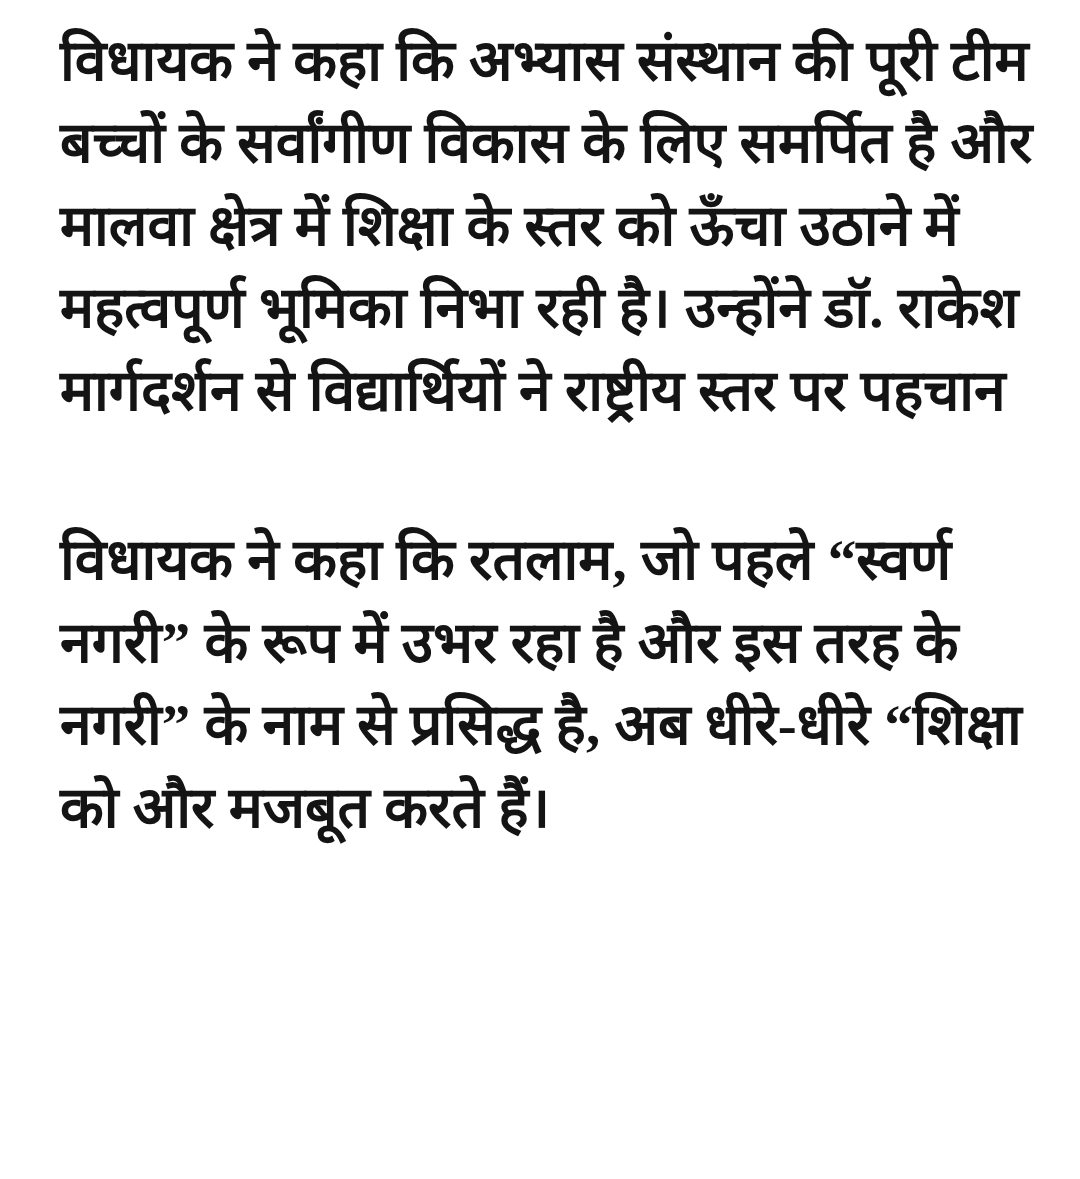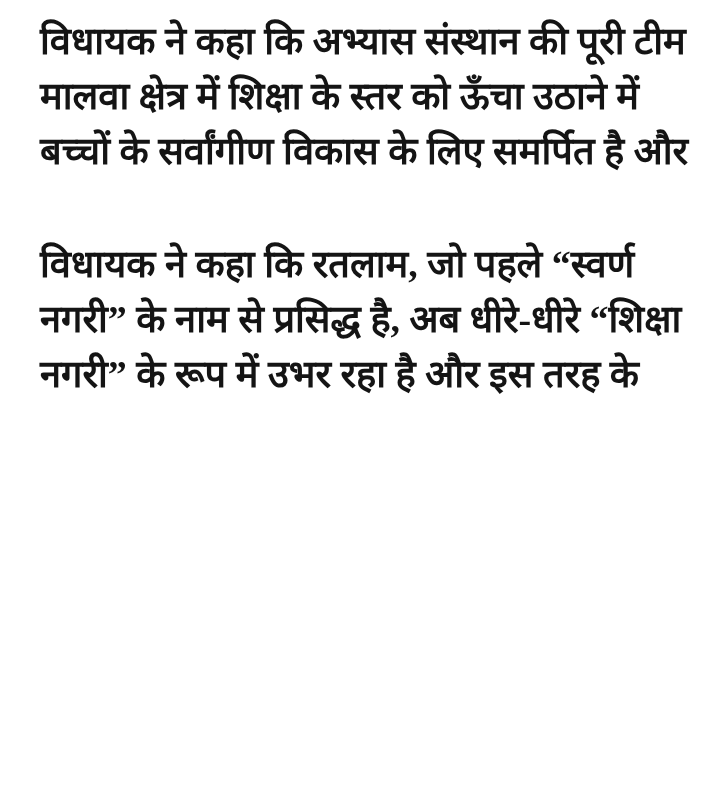--- a/index.html
+++ b/index.html
@@ -37,24 +37,27 @@
   }
 </style>
 </head>
 <body>
 
 <main class="page">
   <article>
 
     <p class="para">
       <span class="line">विधायक ने कहा कि अभ्यास संस्थान की पूरी टीम</span>
+      <span class="line">बच्चों के सर्वांगीण विकास के लिए समर्पित है और</span>
       <span class="line">मालवा क्षेत्र में शिक्षा के स्तर को ऊँचा उठाने में</span>
-      <span class="line">बच्चों के सर्वांगीण विकास के लिए समर्पित है और</span>
+      <span class="line">महत्वपूर्ण भूमिका निभा रही है। उन्होंने डॉ. राकेश</span>
+      <span class="line">मार्गदर्शन से विद्यार्थियों ने राष्ट्रीय स्तर पर पहचान</span>
     </p>
 
     <p class="para">
       <span class="line">विधायक ने कहा कि रतलाम, जो पहले “स्वर्ण</span>
+      <span class="line">नगरी” के रूप में उभर रहा है और इस तरह के</span>
       <span class="line">नगरी” के नाम से प्रसिद्ध है, अब धीरे-धीरे “शिक्षा</span>
-      <span class="line">नगरी” के रूप में उभर रहा है और इस तरह के</span>
+      <span class="line">को और मजबूत करते हैं।</span>
     </p>
 
   </article>
 </main>
 
 </body></html>

